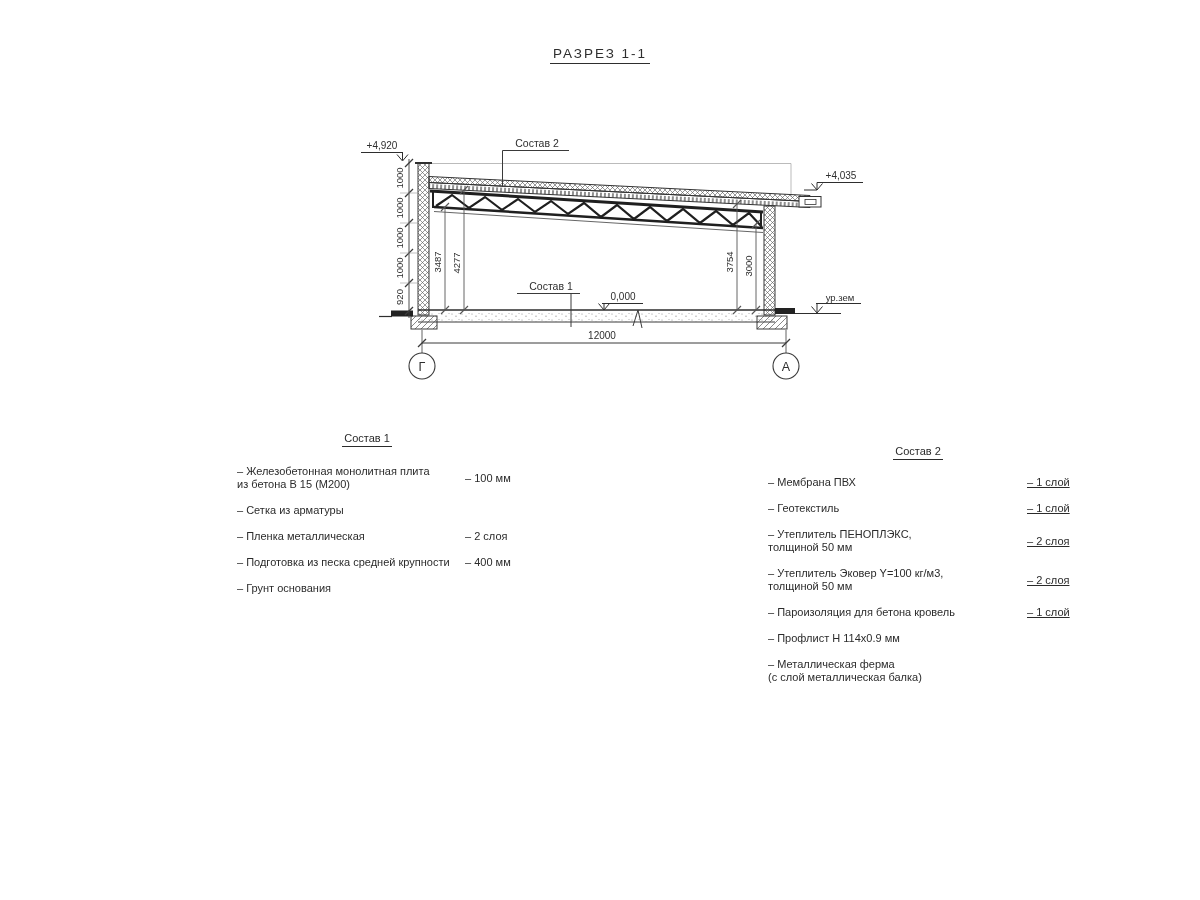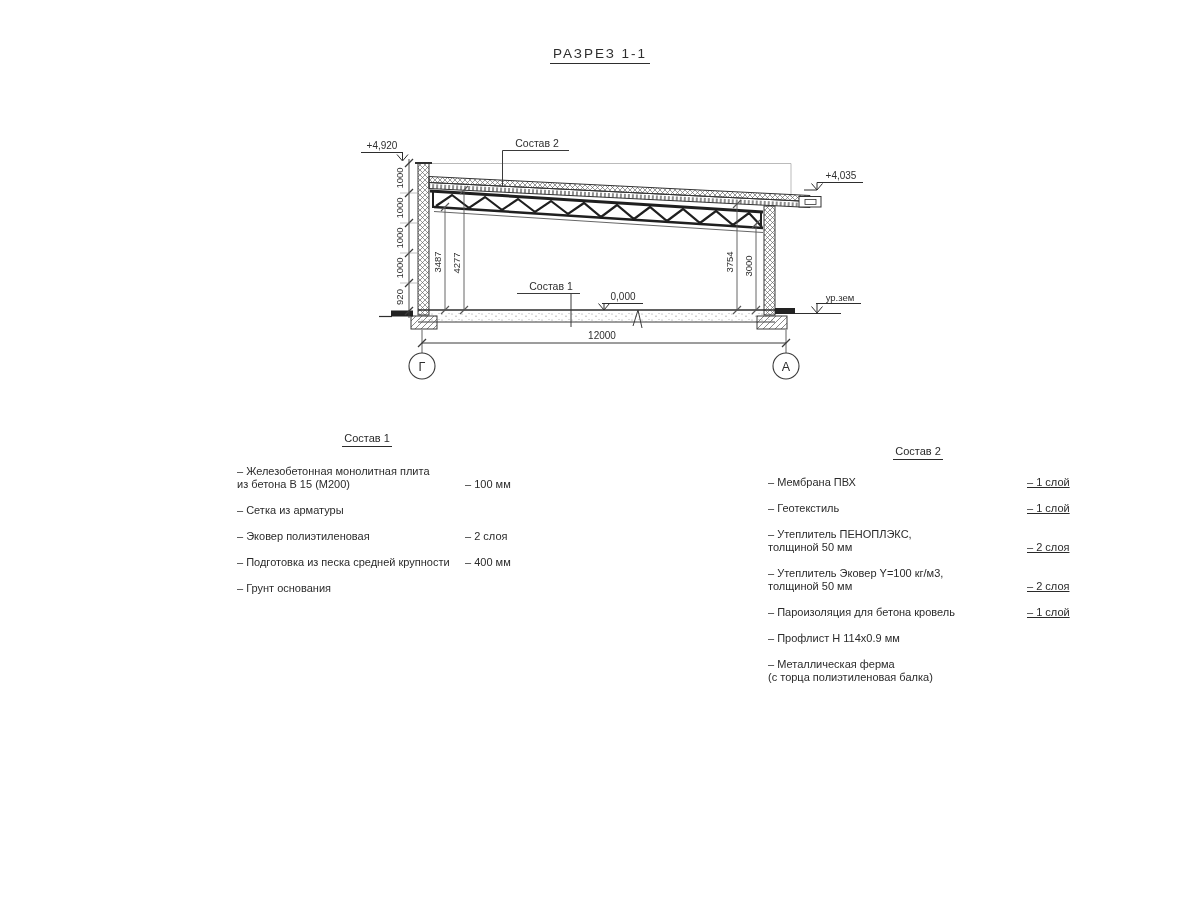--- a/index.html
+++ b/index.html
@@ -10,21 +10,21 @@
   .sheet-title{position:absolute;top:44px;left:0;width:1200px;text-align:center;}
   .sheet-title span{
     font-size:13.5px;letter-spacing:2px;color:#2e2e2e;
     border-bottom:1.2px solid #2e2e2e;padding:0 3px 2px;
   }
   svg{position:absolute;top:0;left:0;}
   svg text{font-family:"Liberation Sans",sans-serif;fill:#2e2e2e;}
   .comp{position:absolute;font-size:11px;line-height:13px;color:#2b2b2b;}
   .comp-title{text-align:center;margin-bottom:20px;line-height:13px;}
   .comp-title span{border-bottom:1px solid #2b2b2b;padding:0 2px 2px;}
-  .row{display:flex;align-items:flex-end;margin-bottom:13px;}
+  .row{display:flex;align-items:center;margin-bottom:13px;}
   .nm{width:228px;}
   .val{width:56px;white-space:nowrap;}
   #comp2 .nm{width:259px;}
   #comp2 .val{width:43px;text-decoration:underline;}
   .nm div:empty{display:none;}
   #comp1 .comp-title{width:260px;}
   #comp2 .comp-title{width:300px;}
 </style>
 </head>
 <body>
@@ -208,21 +208,21 @@
     </div>
     <div class="row">
       <div class="nm">
         <div>– Сетка из арматуры</div>
 
       </div>
       <div class="val"></div>
     </div>
     <div class="row">
       <div class="nm">
-        <div>– Эковер полиэтиленовая</div>
+        <div>– Пленка металлическая</div>
 
       </div>
       <div class="val">– 2 слоя</div>
     </div>
     <div class="row">
       <div class="nm">
         <div>– Подготовка из песка средней крупности</div>
 
       </div>
       <div class="val">– 400 мм</div>
@@ -278,19 +278,19 @@
     <div class="row">
       <div class="nm">
         <div>– Профлист Н 114х0.9 мм</div>
 
       </div>
       <div class="val"></div>
     </div>
     <div class="row">
       <div class="nm">
         <div>– Металлическая ферма</div>
-        <div>(с торца полиэтиленовая балка)</div>
+        <div>(с слой металлическая балка)</div>
       </div>
       <div class="val"></div>
     </div>
   </div>
 
 </div>
 
 </body></html>

